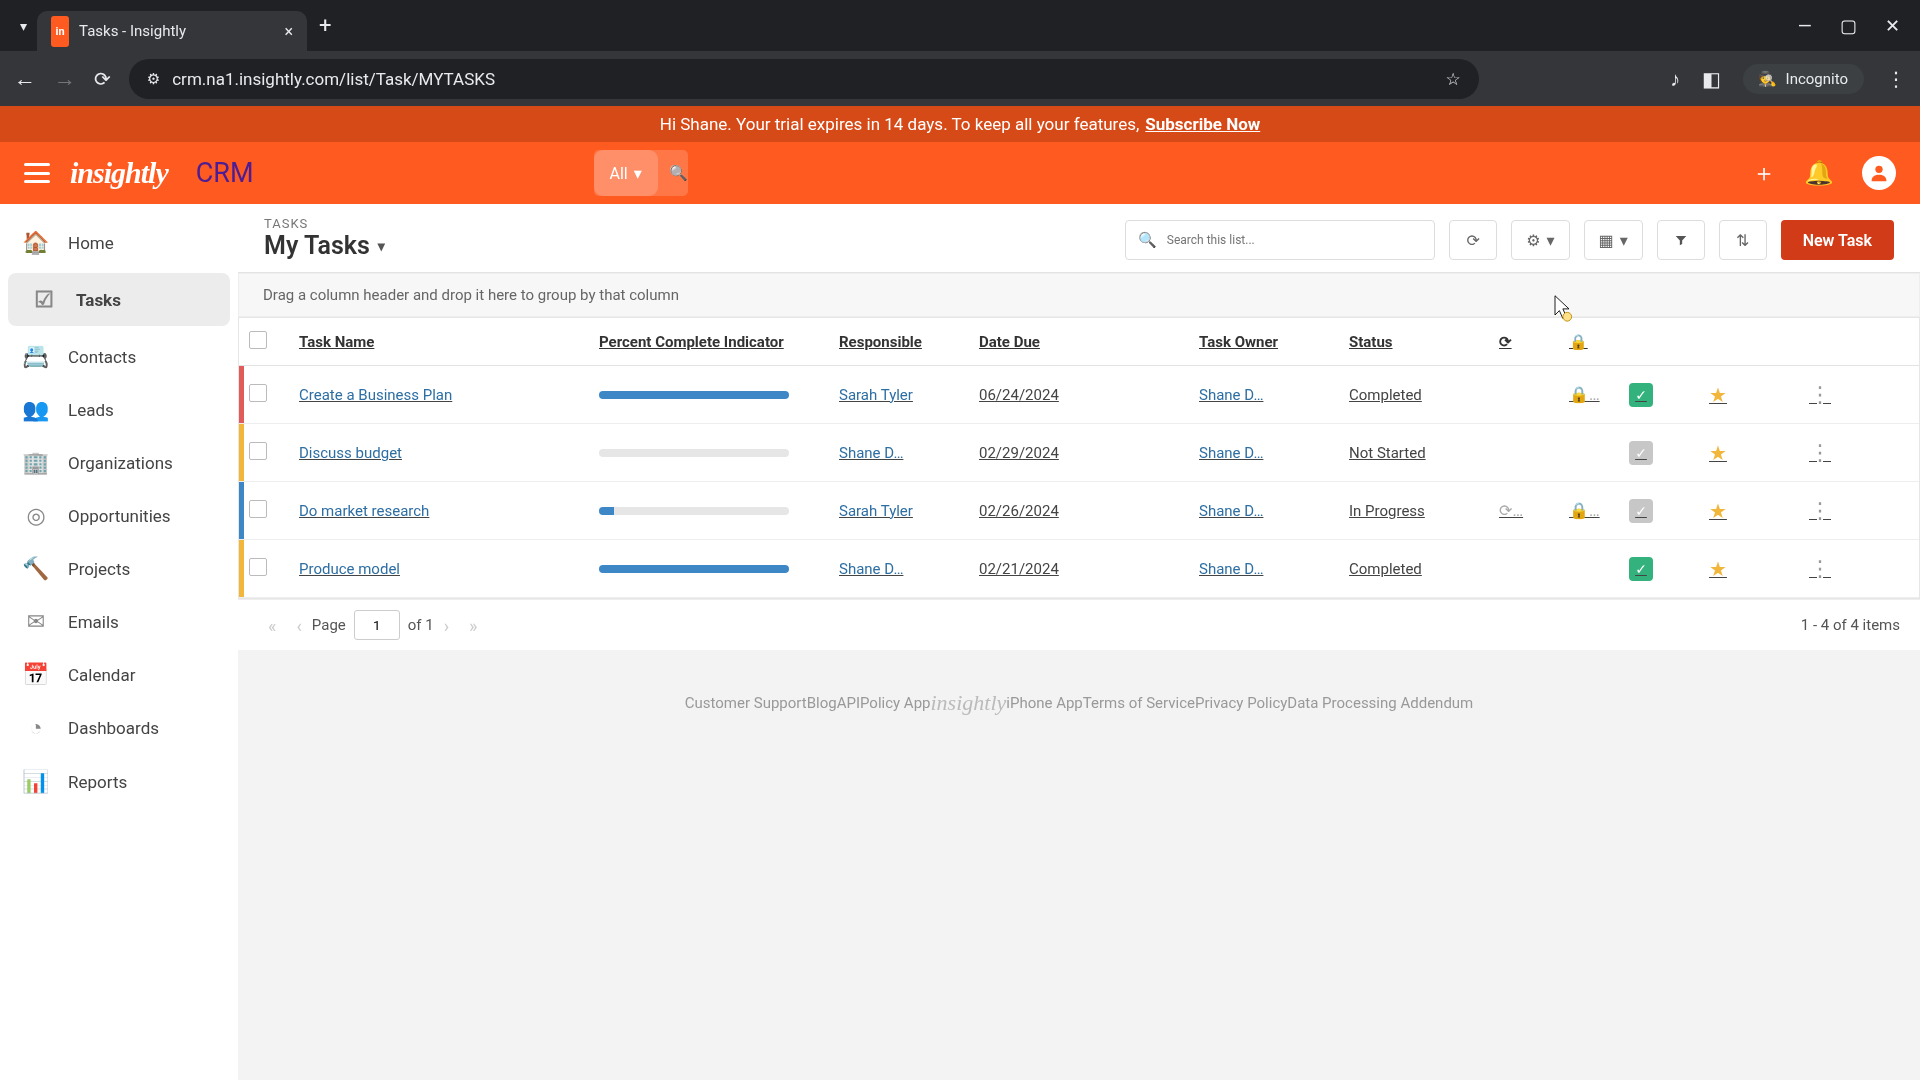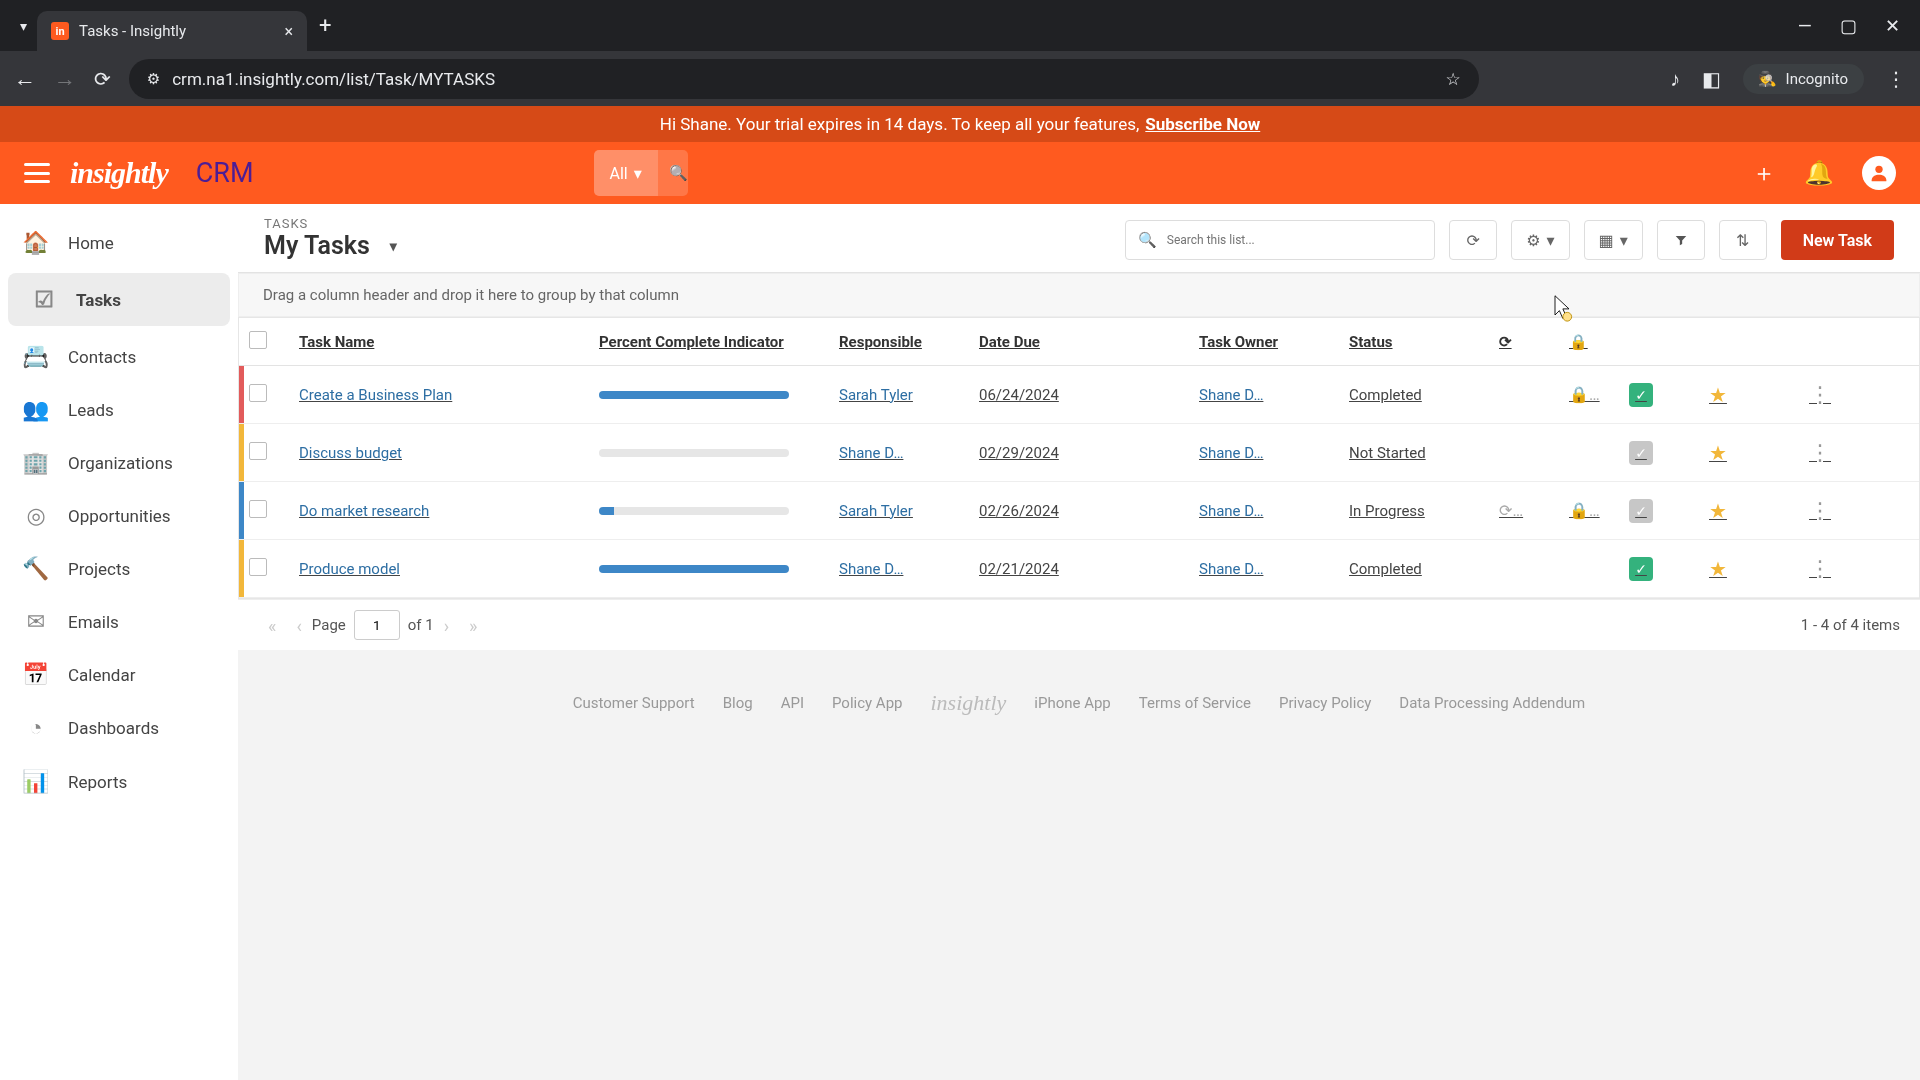--- a/index.html
+++ b/index.html
@@ -1,54 +1,54 @@
 <!DOCTYPE html>
 <html><head>
 <meta charset="utf-8">
 <style>
 * { box-sizing: border-box; margin:0; padding:0; font-family:-apple-system,BlinkMacSystemFont,"Segoe UI",Roboto,Arial,sans-serif; }
 body { width:1920px; height:1080px; background:#fff; overflow:hidden; color:#333; font-size:15px;}
 
 .browser-top { background:#202124; height:51px; display:flex; align-items:center; padding:0 10px; color:#e8eaed;}
 .tab { background:#35363a; height:40px; margin-top:11px; display:flex; align-items:center; padding:0 14px; border-radius:10px 10px 0 0; font-size:15px; gap:10px; min-width:270px;}
-.tab .fav { width:18px; height:18px; background:#ff5a1f; border-radius:3px; display:flex; align-items:center; justify-content:center; font-size:11px; font-weight:bold; color:#fff;}
+.tab .fav { width:18px; height:31px; background:#ff5a1f; border-radius:3px; display:flex; align-items:center; justify-content:center; font-size:11px; font-weight:bold; color:#fff;}
 .tab .close { margin-left:auto; font-size:16px; }
 .new-tab { margin-left:12px; font-size:22px;}
 .win-ctrls{ margin-left:auto; display:flex; gap:28px; font-size:18px; padding-right:10px;}
 .addr-bar { background:#35363a; height:55px; display:flex; align-items:center; padding:0 14px; gap:18px; color:#e8eaed;}
 .addr-bar .nav { font-size:22px;}
 .url-box { background:#202124; border-radius:30px; height:40px; flex:1; display:flex; align-items:center; padding:0 18px; gap:12px; font-size:17px; color:#e8eaed; max-width:1350px;}
 .addr-right { margin-left:auto; display:flex; align-items:center; gap:22px; font-size:20px;}
 .incog { background:#3c4043; border-radius:22px; padding:6px 16px; font-size:15px; display:flex; align-items:center; gap:8px;}
 
 .trial { background:#d64a17; color:#fff; height:36px; display:flex; align-items:center; justify-content:center; font-size:17px;}
 .trial b { text-decoration:underline; margin-left:6px; font-weight:700;}
 
 .app-header { background:#ff5a1f; height:62px; display:flex; align-items:center; padding:0 24px; gap:20px;}
 .burger { width:26px; height:20px; display:flex; flex-direction:column; justify-content:space-between;}
 .burger span{ background:#fff; height:3px; border-radius:2px;}
 .brand { color:#fff; font-family:Georgia,"Times New Roman",serif; font-size:30px; font-weight:bold; font-style:italic; letter-spacing:-1px;}
 .product { color:#4c1d95; font-size:27px; font-weight:400; margin-left:8px;}
 .search-wrap { margin-left:320px; display:flex; align-items:center; height:46px; background:rgba(255,255,255,0.18); border-radius:5px; overflow:hidden;}
-.search-scope { background:rgba(255,255,255,0.18); color:#fff; padding:0 16px; height:100%; display:flex; align-items:center; gap:6px; font-size:16px;}
+.search-scope { background:rgba(255,255,255,0.18); color:#fff; padding:0 16px; height:100%; display:flex; align-items:center; gap:6px; font-size:16px;border-radius:9px;}
 .search-input { background:transparent; border:none; color:#fff; padding:0 12px; font-size:19px; width:460px; height:100%;}
 .search-input::placeholder{color:rgba(255,255,255,0.85);}
 .hdr-right{ margin-left:auto; display:flex; align-items:center; gap:28px; color:#fff; font-size:24px;}
 .avatar { width:34px; height:34px; background:#fff; border-radius:50%; display:flex; align-items:center; justify-content:center; color:#ff5a1f;}
 
 .shell { display:flex; height:calc(1080px - 51px - 55px - 36px - 62px);}
 .sidebar { width:238px; background:#fff; padding-top:12px;}
 .side-item { display:flex; align-items:center; gap:18px; padding:14px 22px; color:#444; font-size:17px; cursor:pointer;}
 .side-item.active { background:#ececec; font-weight:700; border-radius:8px; margin:4px 8px;}
 .side-icon { width:28px; text-align:center; color:#888; font-size:22px;}
 .main { flex:1; background:#f3f3f3; padding:0 0 0 0; display:flex; flex-direction:column;}
 
 .page-head { background:#fff; padding:12px 26px; display:flex; align-items:flex-end; gap:18px; border-bottom:1px solid #e3e3e3;}
 .page-head .crumbs { font-size:13px; color:#777; letter-spacing:1px;}
-.page-head h1 { font-size:25px; font-weight:600; color:#333; display:flex; align-items:center; gap:20px;}
+.page-head h1 { font-size:25px; font-weight:600; color:#333; display:flex; align-items:center; gap:8px;}
 .tool-area { margin-left:auto; display:flex; align-items:center; gap:14px;}
 .list-search { border:1px solid #ddd; border-radius:4px; height:40px; width:310px; display:flex; align-items:center; padding:0 12px; gap:10px; color:#888;}
 .list-search input{ border:none; outline:none; font-size:12px; flex:1;}
 .icon-btn { border:1px solid #ddd; background:#fff; border-radius:4px; height:40px; min-width:48px; display:flex; align-items:center; justify-content:center; color:#666; font-size:16px; gap:6px; padding:0 14px; cursor:pointer;}
 .primary-btn { background:#d13b18; color:#fff; border:none; border-radius:4px; height:40px; padding:0 22px; font-size:16px; font-weight:600; cursor:pointer;}
 
 .group-hint { background:#f7f7f7; border:1px solid #eee; margin:0; padding:12px 24px; color:#666; font-size:15px;}
 
 .tbl { background:#fff; border:1px solid #e6e6e6;}
 .tbl-head, .tbl-row { display:grid; grid-template-columns:50px 300px 240px 140px 220px 150px 150px 70px 60px 80px 100px 60px; align-items:center;}
@@ -65,21 +65,21 @@
 .pending { background:#c7c7c7;}
 .star { color:#f2b73a; font-size:20px;}
 .kebab { color:#999; font-size:22px;}
 .lock { color:#aaa; font-size:16px;}
 
 .pager { display:flex; align-items:center; padding:10px 20px; background:#fff; border-top:1px solid #eee; color:#555; font-size:15px;}
 .pager .pg-btn { color:#ccc; padding:0 10px; font-size:18px;}
 .pager input { width:46px; height:30px; text-align:center; border:1px solid #ccc; border-radius:3px; margin:0 8px;}
 .pager .range { margin-left:auto;}
 
-.footer { display:flex; align-items:center; justify-content:center; gap:28px; color:#999; font-size:15px; padding-top:40px;text-align:center;}
+.footer { display:flex; align-items:center; justify-content:center; color:#999; font-size:15px; padding-top:40px;text-align:center;}
 .footer a{ color:#999; text-decoration:none;}
 .footer .flogo{ font-family:Georgia,serif; font-style:italic; font-size:22px; color:#bbb;}
 
 .cursor { position:absolute; width:28px; height:32px; pointer-events:none;}
 .cursor svg { width:100%; height:100%;}
 .dropdown-arrow { color:#555; font-size:14px;}
 </style>
 </head>
 <body>
 

